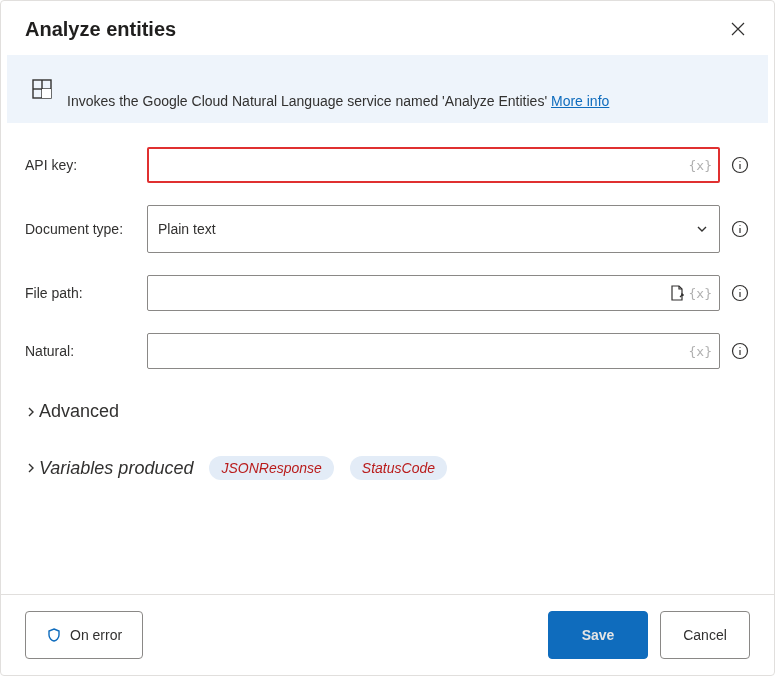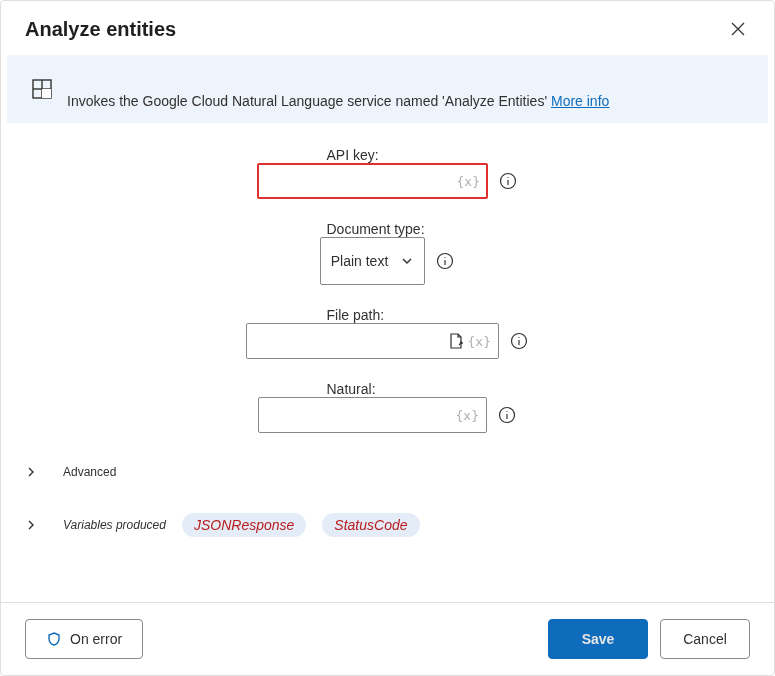--- a/index.html
+++ b/index.html
@@ -69,21 +69,20 @@
   .section-title {
     font-size: 20px;
     font-weight: 400;
     color: #323130;
     margin-bottom: 26px;
   }
   .form-row {
     display: flex;
     align-items: center;
     margin-bottom: 22px;
-    flex-direction: column;
   }
   .form-label {
     width: 122px;
     flex-shrink: 0;
     font-size: 14px;
     color: #323130;
   }
   .form-field {
     flex: 1;
     display: flex;
@@ -150,25 +149,25 @@
     height: 20px;
     flex-shrink: 0;
     display: flex;
     align-items: center;
     justify-content: center;
     cursor: pointer;
   }
   .expander {
     display: flex;
     align-items: center;
-    gap: 26px;
+    gap: 2px;
     padding: 10px 0;
     cursor: pointer;
     color: #323130;
-    font-size: 12px;
+    font-size: 18px;
   }
   .expander-label {
     font-weight: 400;
   }
   .chip {
     display: inline-flex;
     align-items: center;
     background: #e3ecf7;
     color: #b91c1c;
     border-radius: 12px;
@@ -188,21 +187,21 @@
     padding: 16px 24px;
     display: flex;
     align-items: center;
     justify-content: space-between;
   }
   .footer-left, .footer-right {
     display: flex;
     gap: 12px;
   }
   .btn {
-    height: 40px;
+    height: 48px;
     padding: 0 20px;
     border-radius: 4px;
     font-size: 14px;
     font-family: inherit;
     cursor: pointer;
     display: inline-flex;
     align-items: center;
     gap: 8px;
     min-width: 90px;
     justify-content: center;

